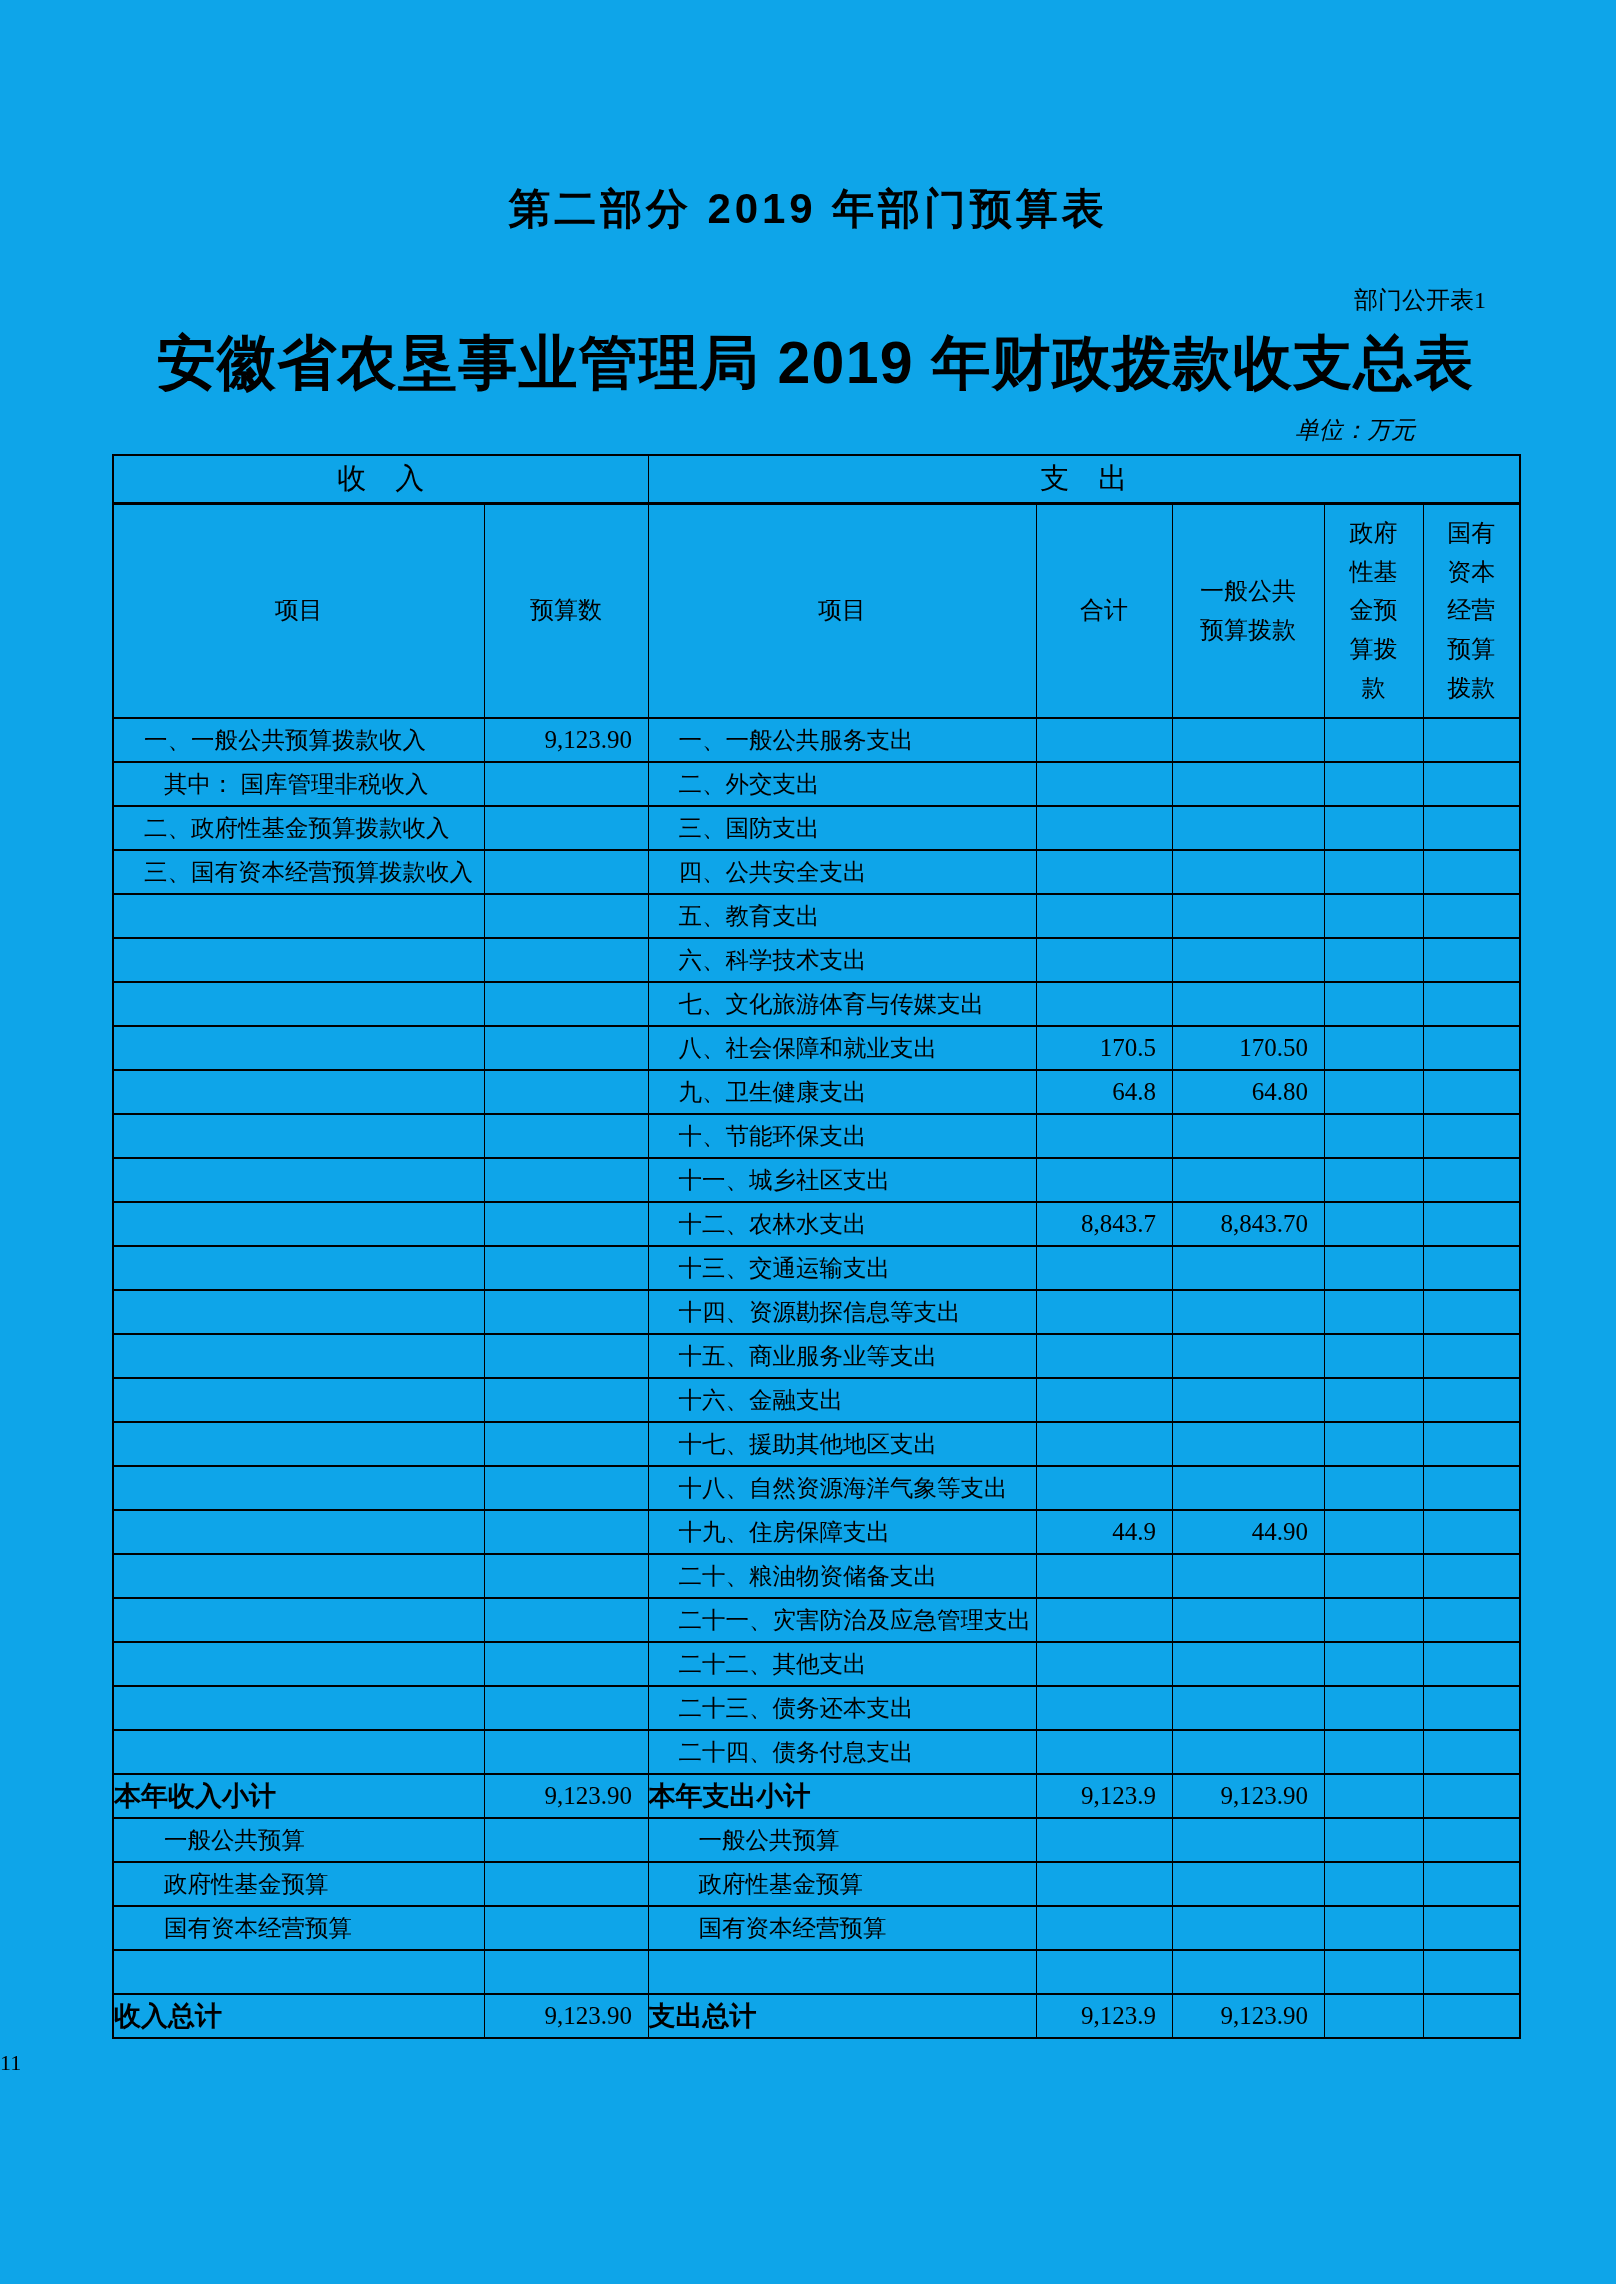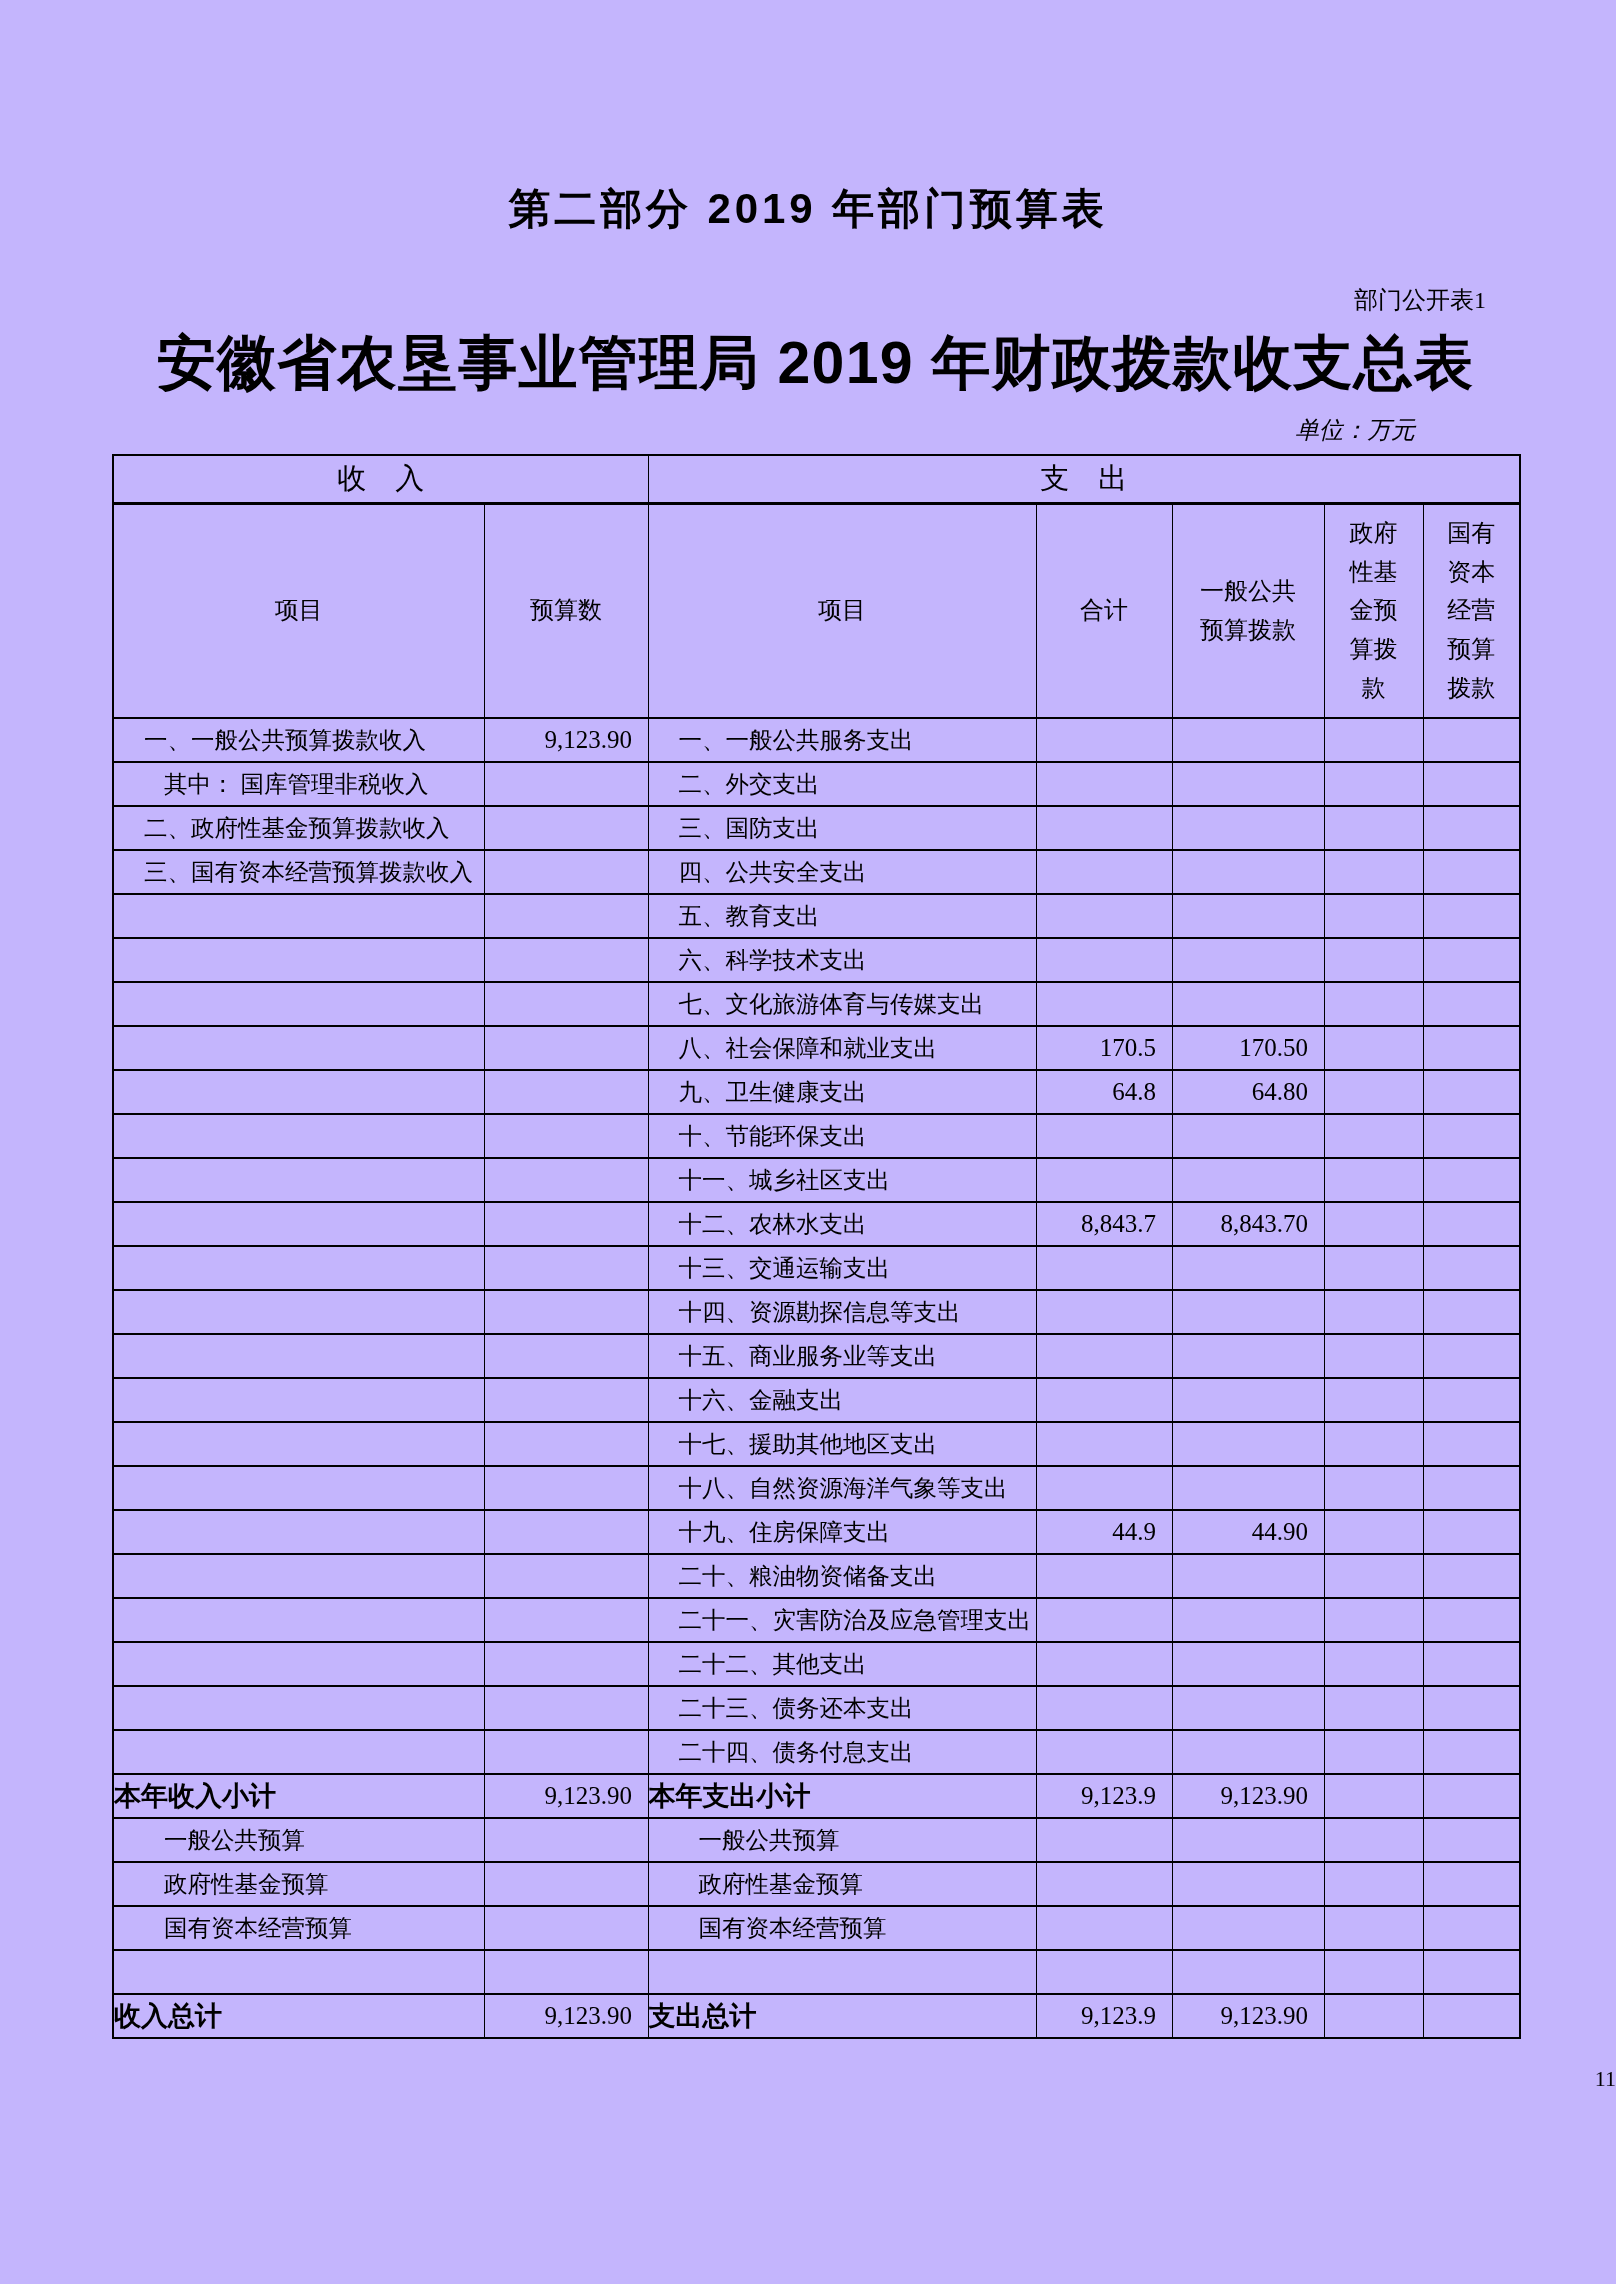--- a/index.html
+++ b/index.html
@@ -1,21 +1,21 @@
 <!DOCTYPE html>
 <html style="font-size:10.4px"><head>
 <meta charset="utf-8">
 <style>
   html,body{margin:0;padding:0;}
   body{background:#e8e8e8;}
   .page{
     position:relative;
     width:1616px;
     height:2284px;
-    background:#c4b5fd;
+    background:#0ea5e9;
     color:#000;
     font-family:"Liberation Serif","DejaVu Serif",serif;
     overflow:hidden;
   }
   .part-title{
     margin:186px 0 0 0;
     text-align:center;
     font-family:"Liberation Sans","DejaVu Sans",sans-serif;
     font-weight:bold;
     font-size:42px;
@@ -100,22 +100,22 @@
     padding-right:15.6px;
     font-size:25px;
   }
   tbody tr.emphasis td.label{
     text-align:left;
     padding-left:0;
     font-weight:bold;
     font-size:27px;
   }
   .page-number{
-    margin-top:27px;
-    text-align:right;
+    margin-top:11px;
+    text-align:left;
     font-size:22px;
   }
 </style>
 </head>
 <body>
 
 <div class="page">
 
   <div class="part-title">第二部分 2019 年部门预算表</div>
 

